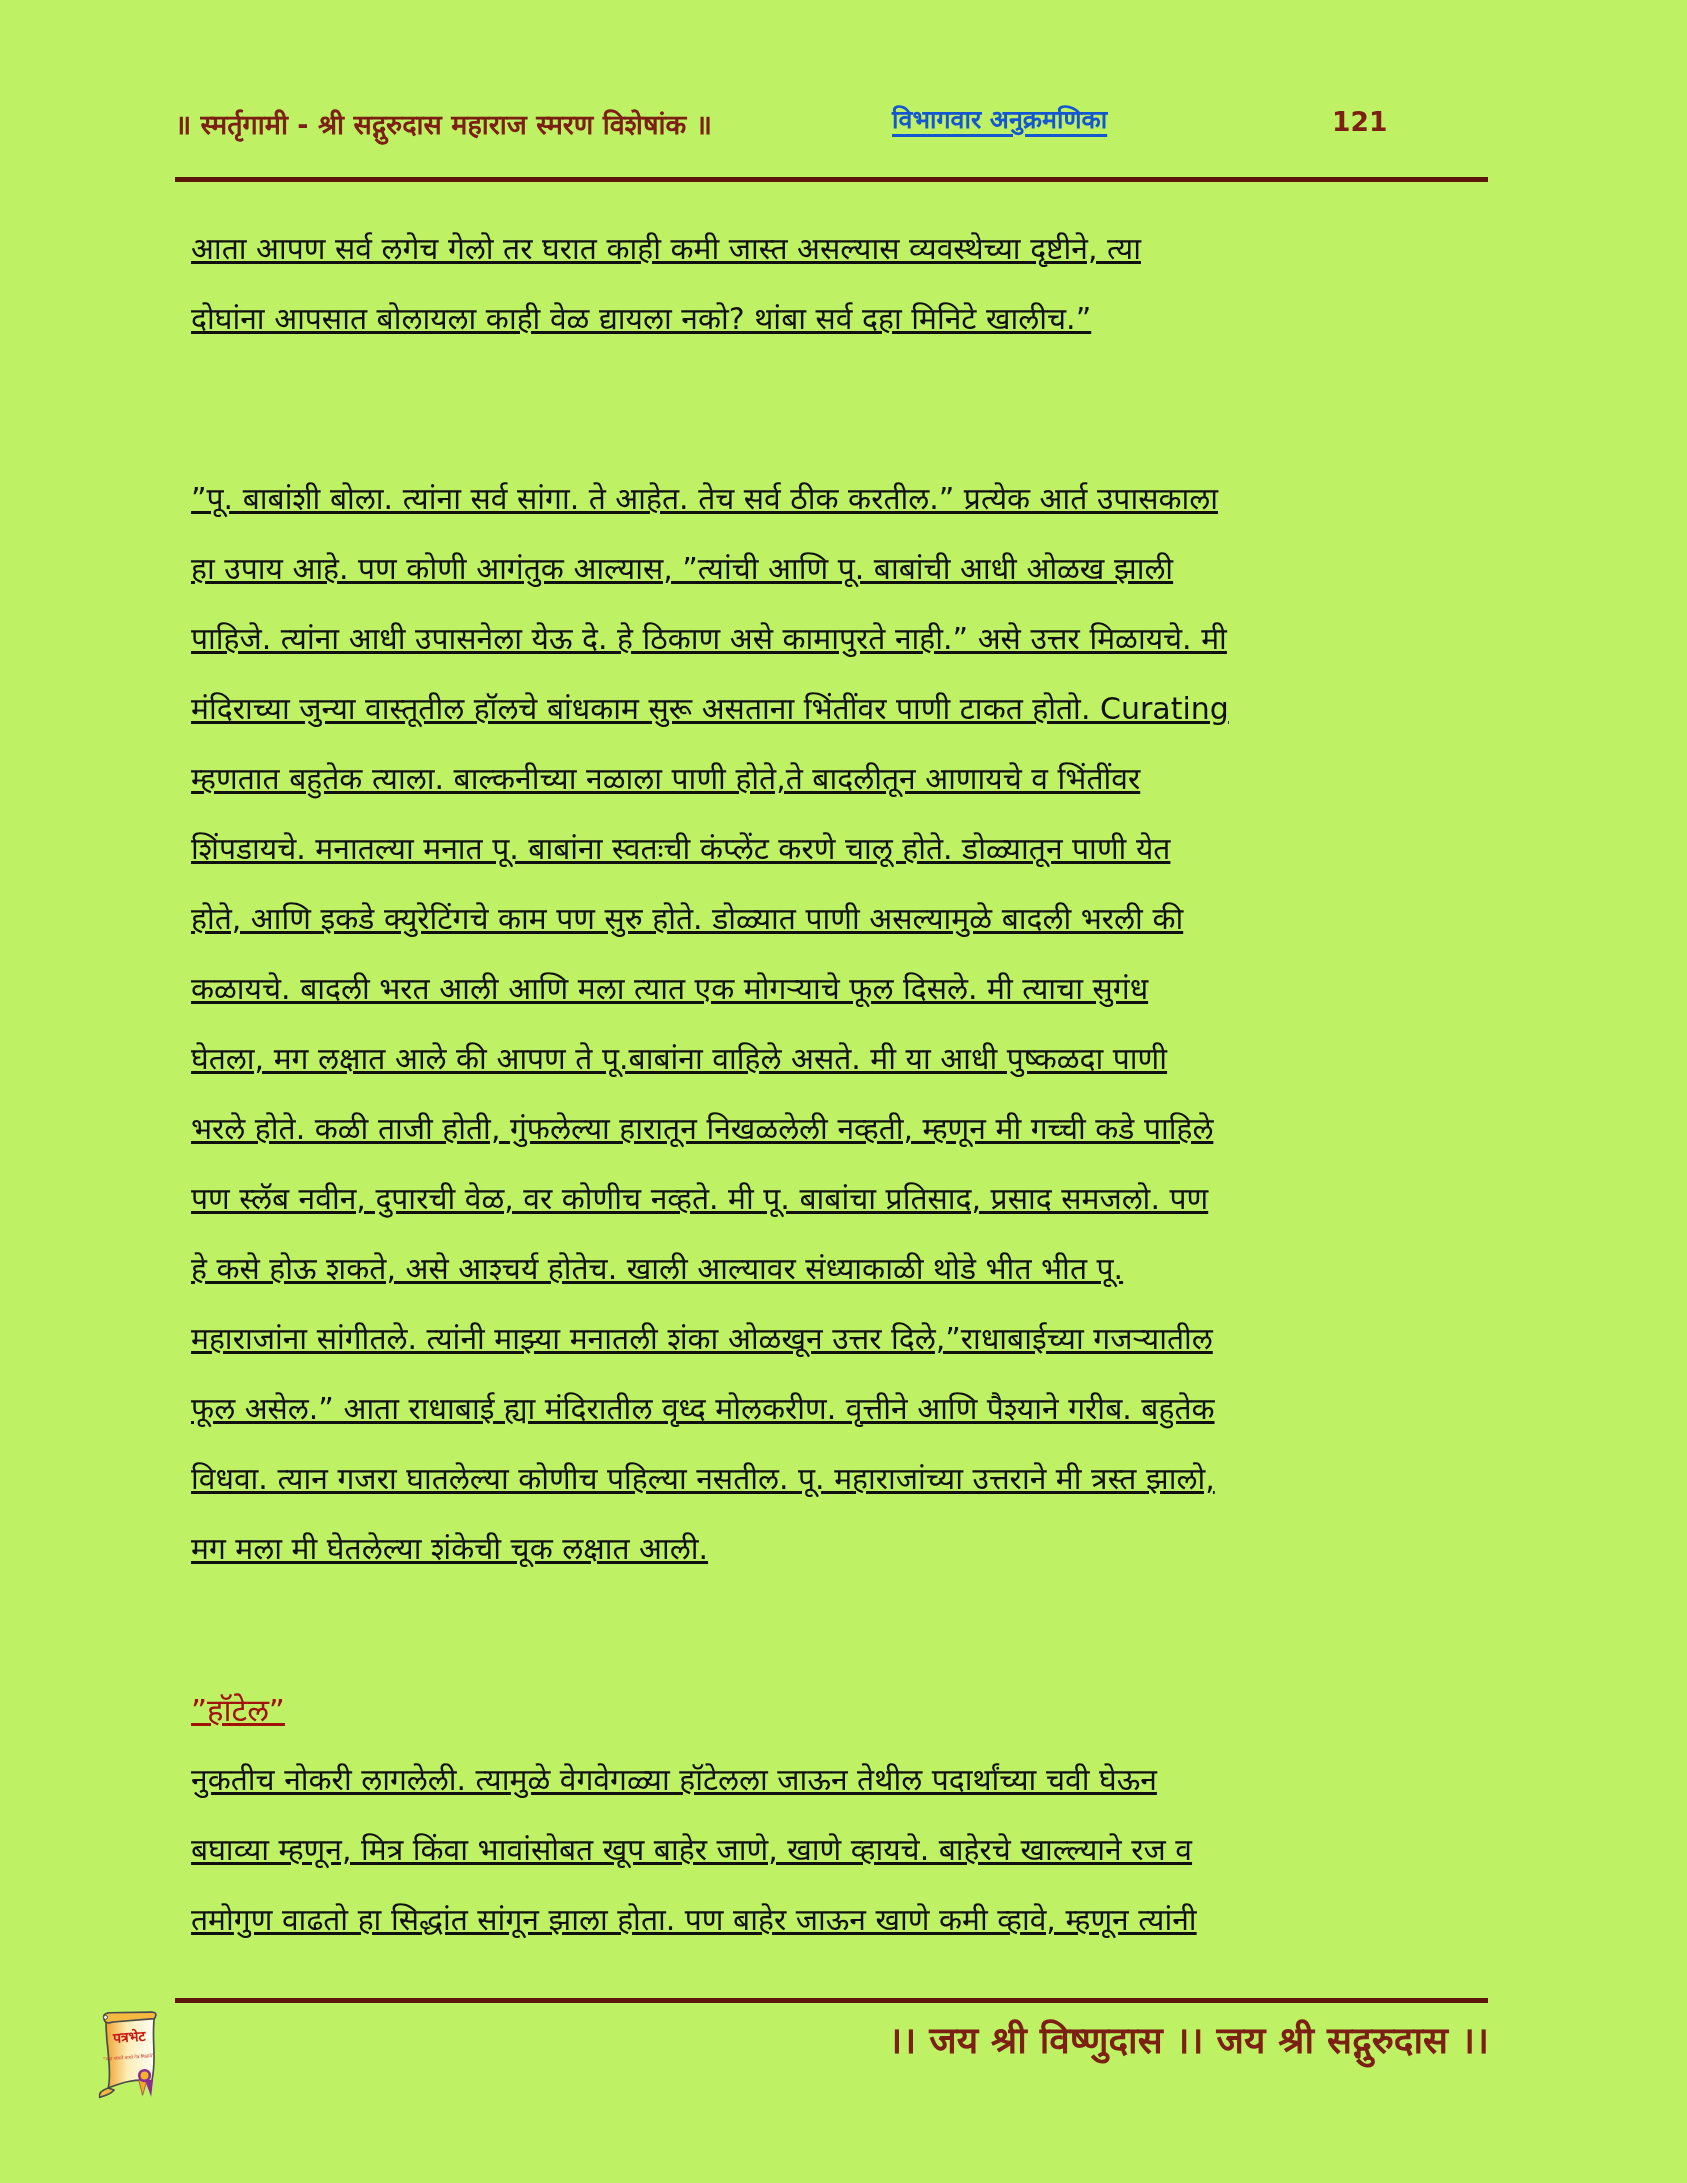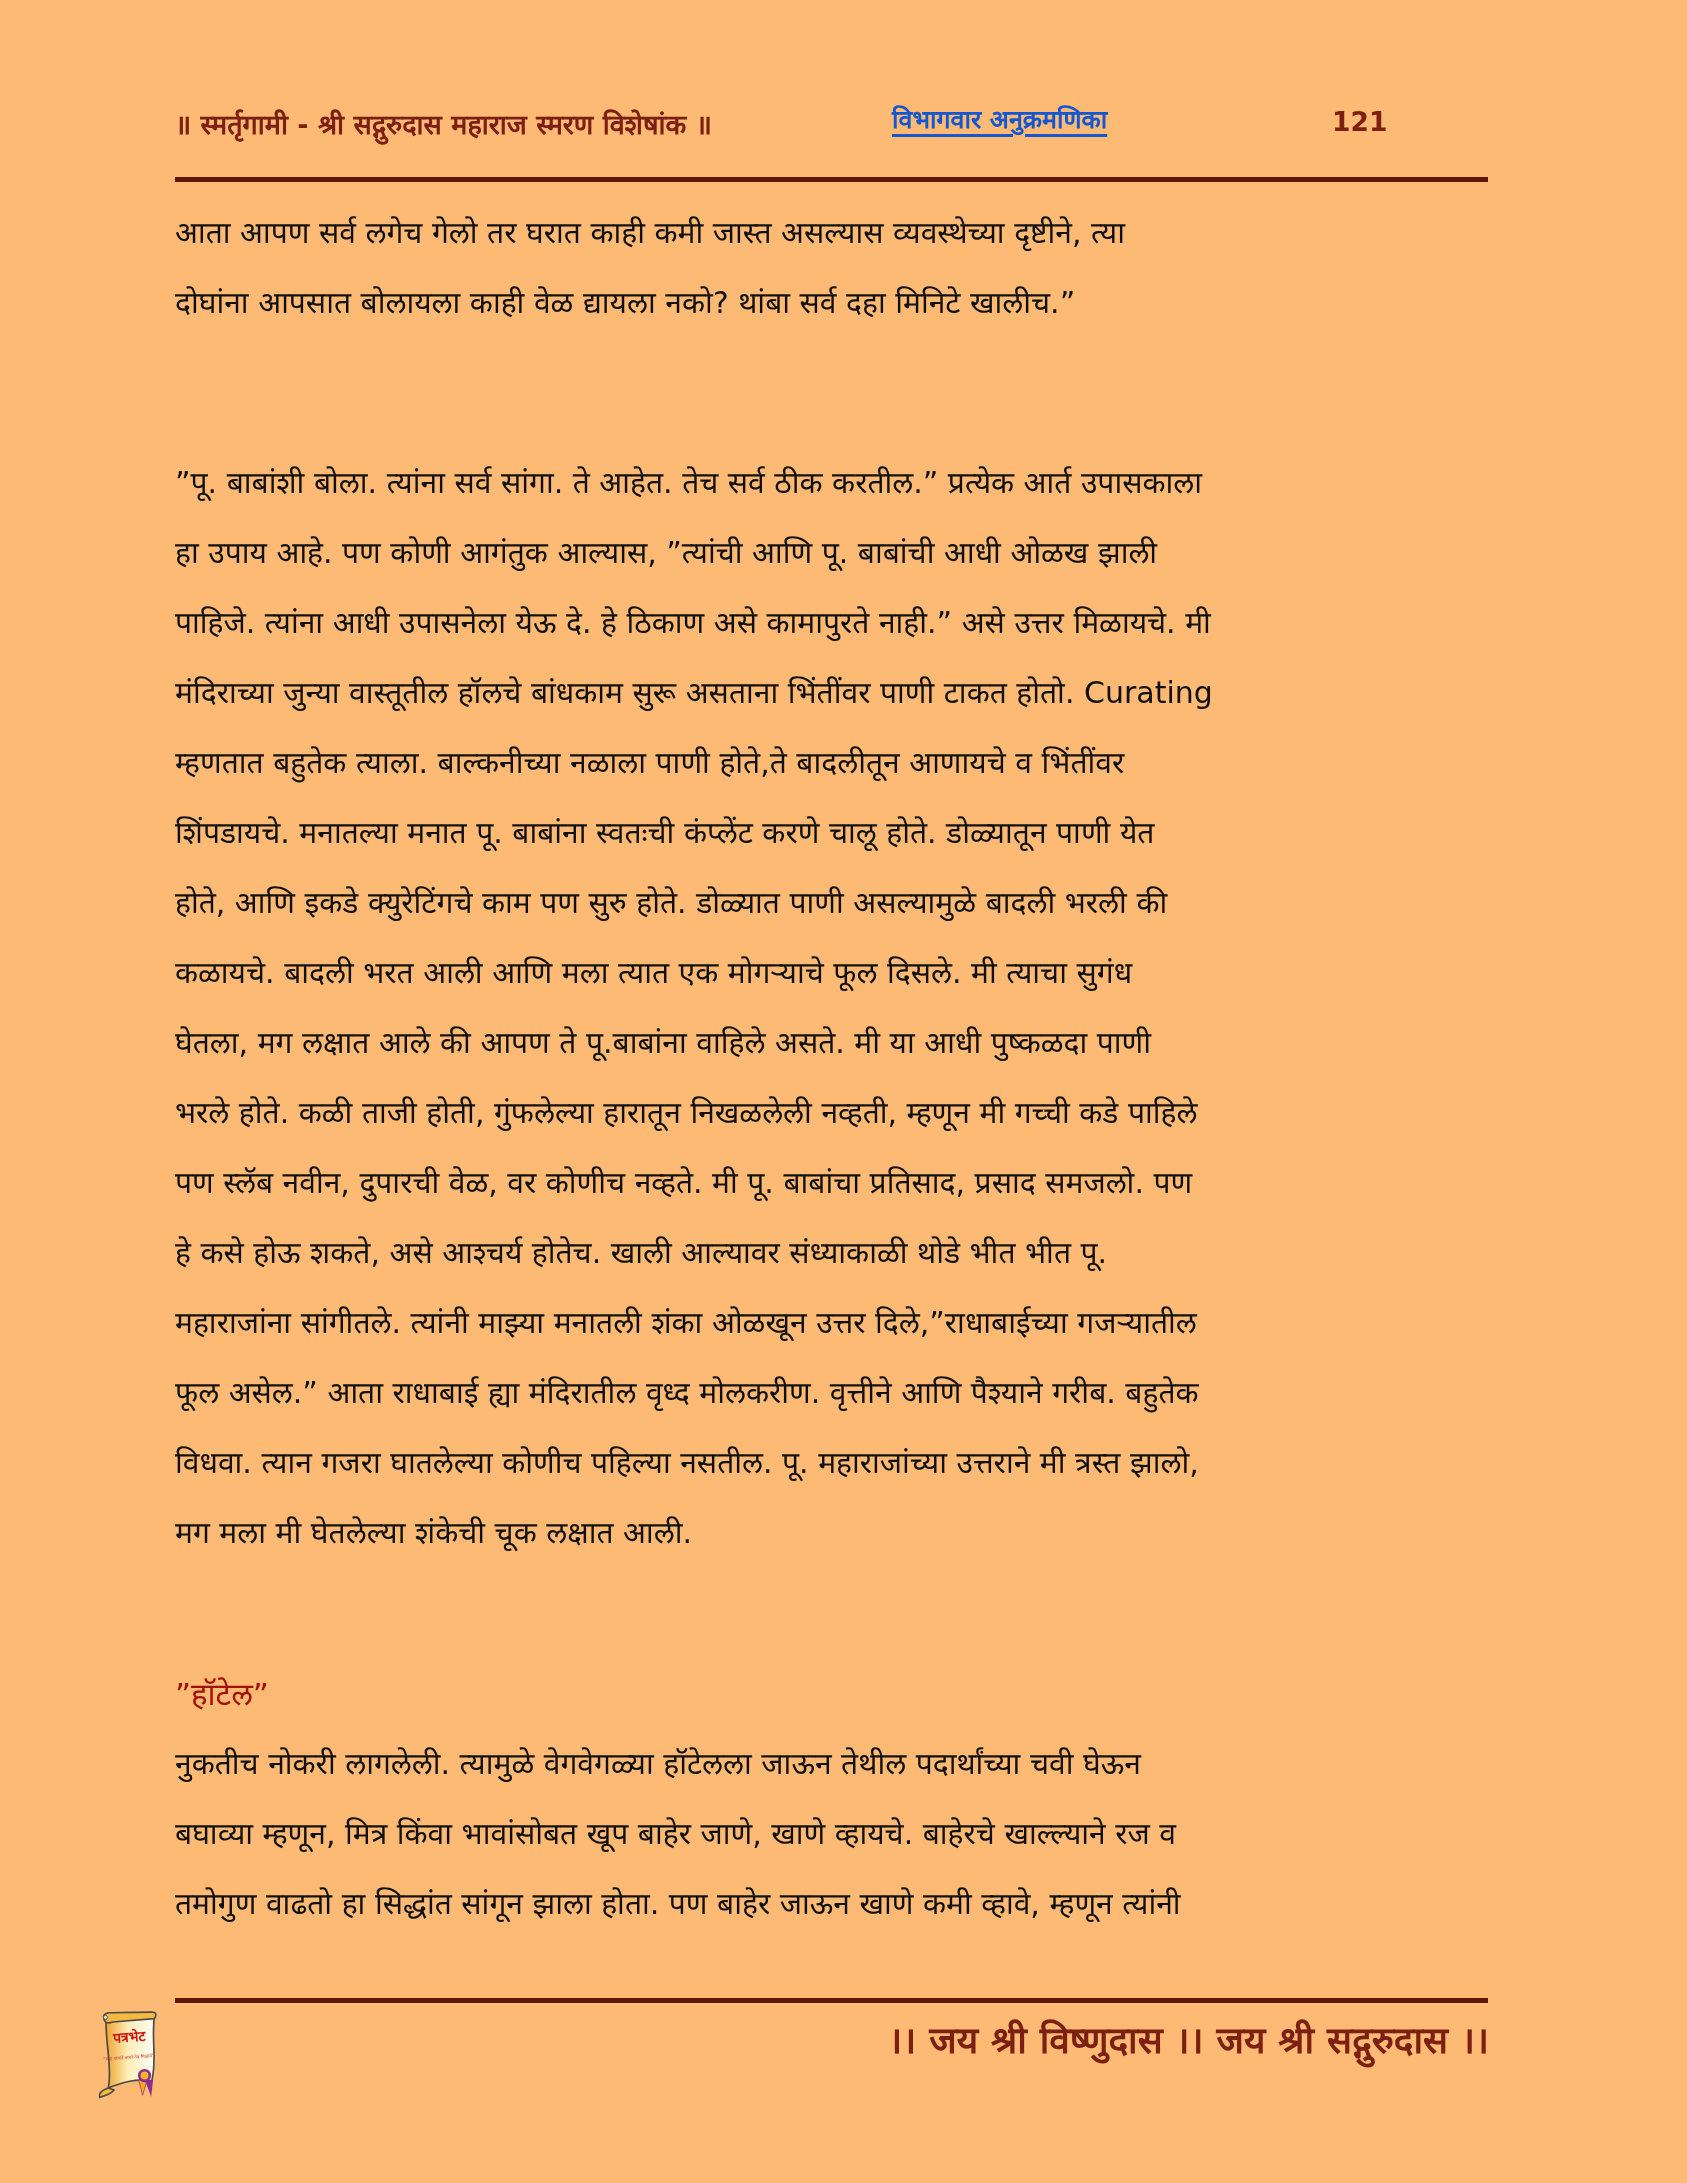--- a/index.html
+++ b/index.html
@@ -1,20 +1,20 @@
 <!DOCTYPE html>
 <html lang="mr" style="font-size:10.6px"><head>
 <meta charset="utf-8">
 <style>
   html, body { margin: 0; padding: 0; background: #ffffff; }
   .page {
     position: relative;
     width: 1687px;
     height: 2183px;
-    background: #fdba74;
+    background: #bef264;
     font-family: "DejaVu Sans", "Liberation Sans", sans-serif;
     overflow: hidden;
   }
   
   .hdr-title {
     position: absolute;
     left: 175px; top: 105px;
     font-size: 27px;
     font-weight: bold;
     color: #7c2014;
@@ -46,26 +46,27 @@
     height: 5.3px;
     background: #5e170d;
   }
   .rule-top    { top: 177px; }
   .rule-bottom { top: 1998px; height: 4.6px; }
   
   .para, .section {
     position: absolute;
     left: 175px;
     width: 1313px;
-    margin: 0;
+    margin: 16px;
     font-size: 30px;
     line-height: 70px;
     color: #101010;
     white-space: pre-line;
     font-weight: normal;
+    text-decoration: underline;
   }
   .section {
     color: #a2120b;
     font-size: 31px;
   }
   
   .footer-blessing {
     position: absolute;
     right: 198px; top: 2013px;
     font-size: 37px;

